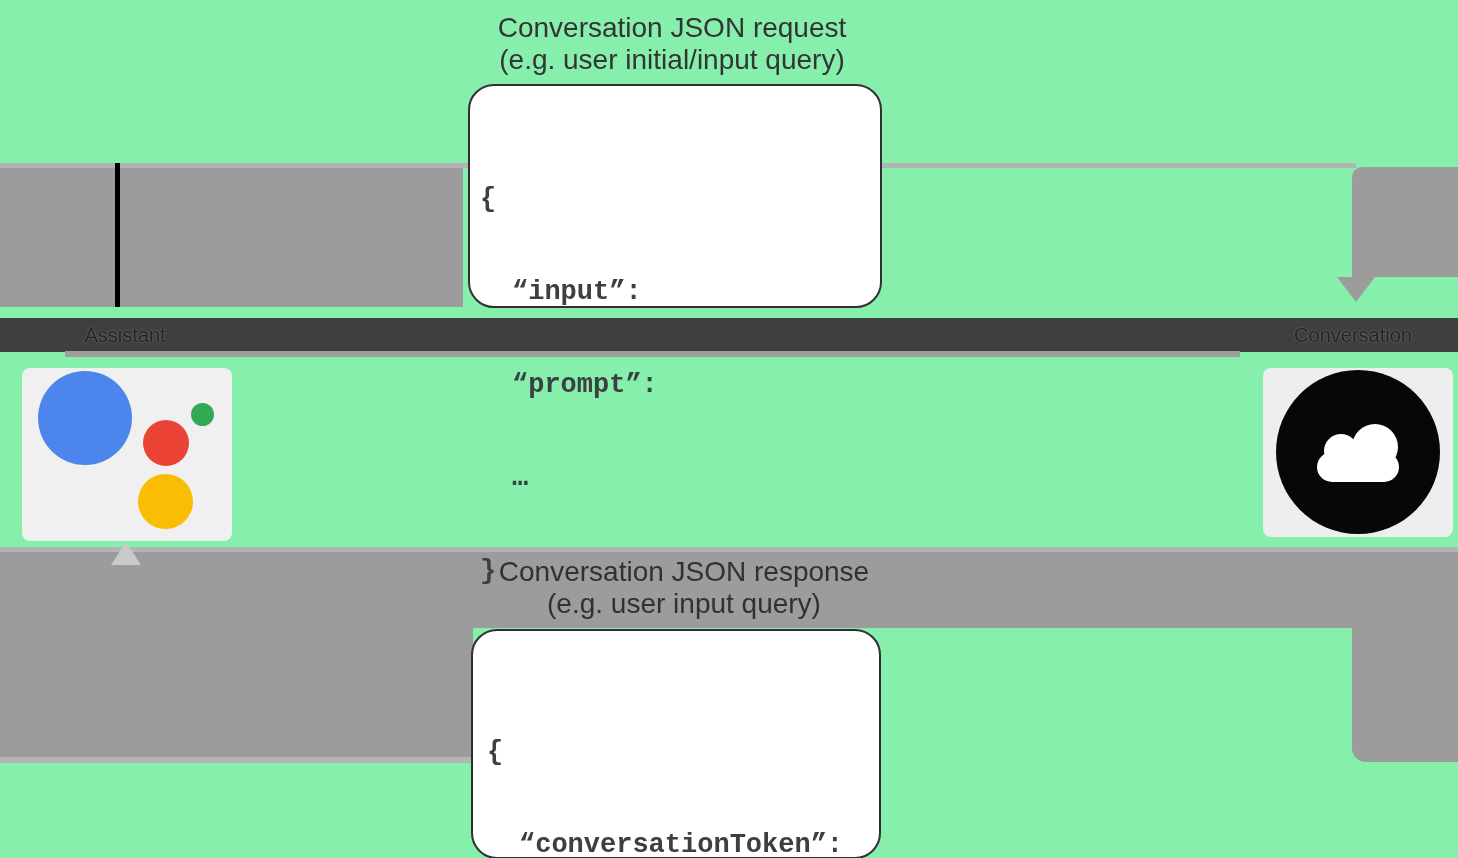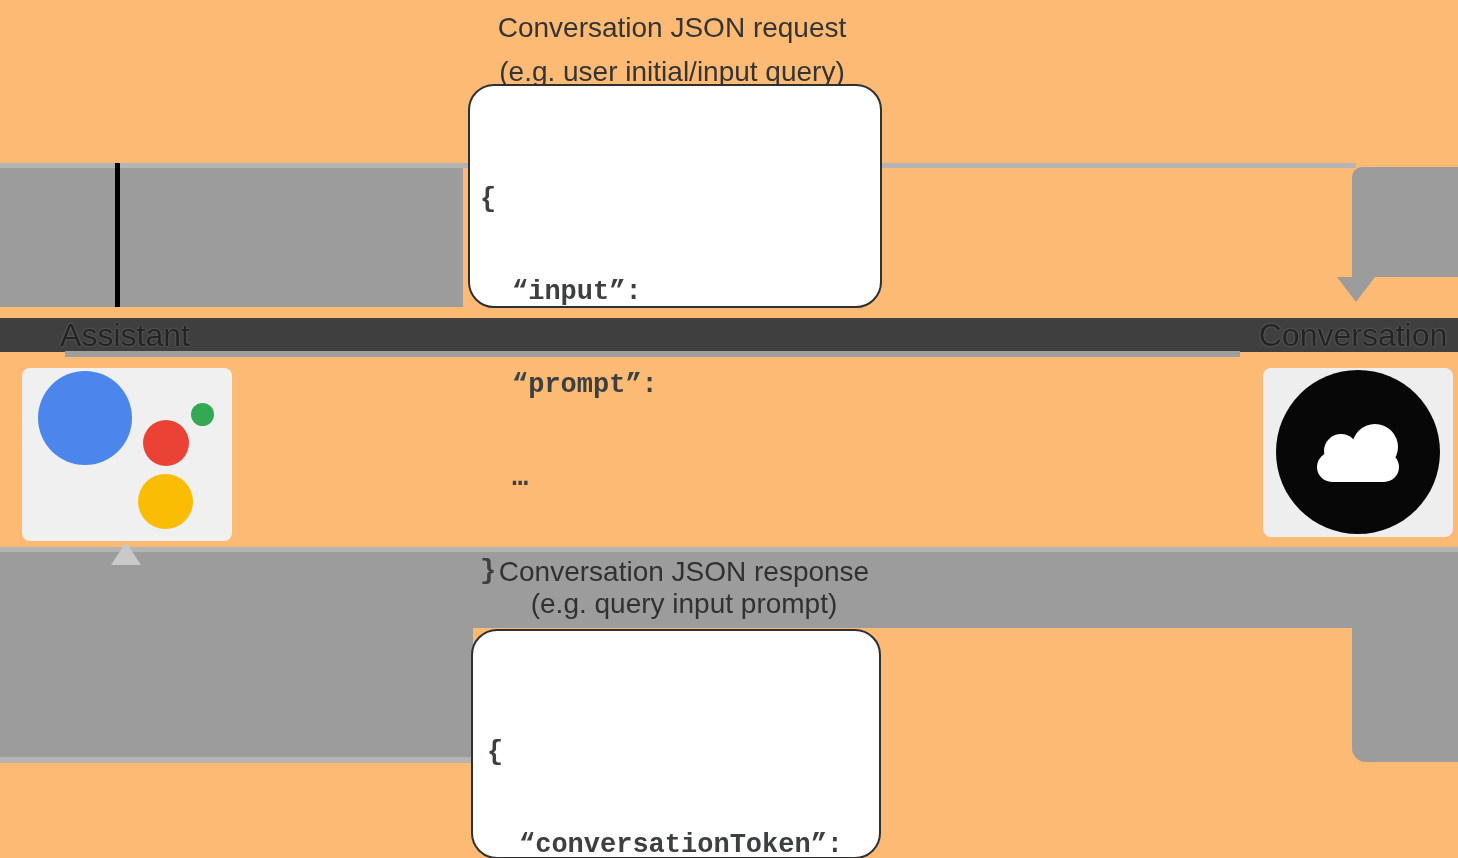--- a/index.html
+++ b/index.html
@@ -1,27 +1,27 @@
 <!DOCTYPE html>
 <html><head>
 <meta charset="utf-8">
 <style>
   html,body{margin:0;padding:0;background:#000;}
-  #canvas{position:relative;width:1458px;height:858px;background:#fdba74;overflow:hidden;
+  #canvas{position:relative;width:1458px;height:858px;background:#86efac;overflow:hidden;
           font-family:"Liberation Sans",sans-serif;}
   .abs{position:absolute;}
   
   .line{background:#b4b4b4;}
   .band{background:#9c9c9c;}
   
   .conn-label{color:#343434;font-size:28px;line-height:32px;text-align:center;font-weight:400;}
   .conn-label.on-gray{color:#313131;}
   
   .endpoint-band{background:#3f3f3f;}
-  .endpoint-label{color:#232323;font-size:32px;line-height:34px;text-align:center;
+  .endpoint-label{color:#232323;font-size:20px;line-height:34px;text-align:center;
                   text-shadow:0 0 2px rgba(255,255,255,.35);}
   .ground{background:#9e9e9e;}
   
   .arrowhead-down{width:0;height:0;border-left:19px solid transparent;border-right:19px solid transparent;
                   border-top:25px solid #9c9c9c;}
   .arrowhead-up{width:0;height:0;border-left:15px solid transparent;border-right:15px solid transparent;
                 border-bottom:23px solid #c9c9c9;}
   
   .json-box{background:#fff;border:2px solid #303030;border-radius:26px;}
   .code{font-family:"Liberation Mono",monospace;font-weight:bold;font-size:27px;line-height:31px;
@@ -31,21 +31,21 @@
   
   .tile{background:#f0f0f0;border-radius:8px;}
   .circ{border-radius:50%;}
 </style>
 </head>
 <body>
 
 <div id="canvas">
 
   <div class="abs conn-label" style="left:0;top:12px;width:1344px;">Conversation JSON request</div>
-  <div class="abs conn-label" style="left:0;top:56px;width:1344px;">(e.g. user initial/input query)</div>
+  <div class="abs conn-label" style="left:0;top:44px;width:1344px;">(e.g. user initial/input query)</div>
 
   <div class="abs line" style="left:0;top:163px;width:1356px;height:5px;"></div>
   <div class="abs band" style="left:0;top:168px;width:463px;height:139px;"></div>
   <div class="abs" style="left:115px;top:163px;width:5px;height:144px;background:#000;"></div>
   <div class="abs band" style="left:1352px;top:167px;width:106px;height:110px;border-top-left-radius:10px;"></div>
   <div class="abs arrowhead-down" style="left:1337px;top:277px;"></div>
 
   <div class="abs endpoint-band" style="left:0;top:318px;width:1458px;height:34px;"></div>
   <div class="abs ground" style="left:65px;top:351px;width:1175px;height:6px;"></div>
   <div class="abs endpoint-label" style="left:0;top:318px;width:250px;">Assistant</div>
@@ -70,21 +70,21 @@
   </div>
 
   <div class="abs line" style="left:0;top:547px;width:1458px;height:5px;"></div>
   <div class="abs band" style="left:0;top:552px;width:1356px;height:76px;"></div>
   <div class="abs band" style="left:0;top:628px;width:473px;height:129px;"></div>
   <div class="abs line" style="left:0;top:757px;width:875px;height:6px;"></div>
   <div class="abs band" style="left:1352px;top:552px;width:106px;height:210px;border-bottom-left-radius:14px;"></div>
   <div class="abs arrowhead-up" style="left:111px;top:542px;"></div>
 
   <div class="abs conn-label on-gray" style="left:0;top:556px;width:1368px;">Conversation JSON response</div>
-  <div class="abs conn-label on-gray" style="left:0;top:588px;width:1368px;">(e.g. query input prompt)</div>
+  <div class="abs conn-label on-gray" style="left:0;top:588px;width:1368px;">(e.g. user input query)</div>
 
   <div class="abs json-box" style="left:468px;top:84px;width:410px;height:220px;">
     <div class="code" style="padding:36px 0 0 10px;">
       <div class="ln">{</div>
       <div class="ln indent">“input”:</div>
       <div class="ln indent">“prompt”:</div>
       <div class="ln indent">…</div>
       <div class="ln">}</div>
     </div>
   </div>

